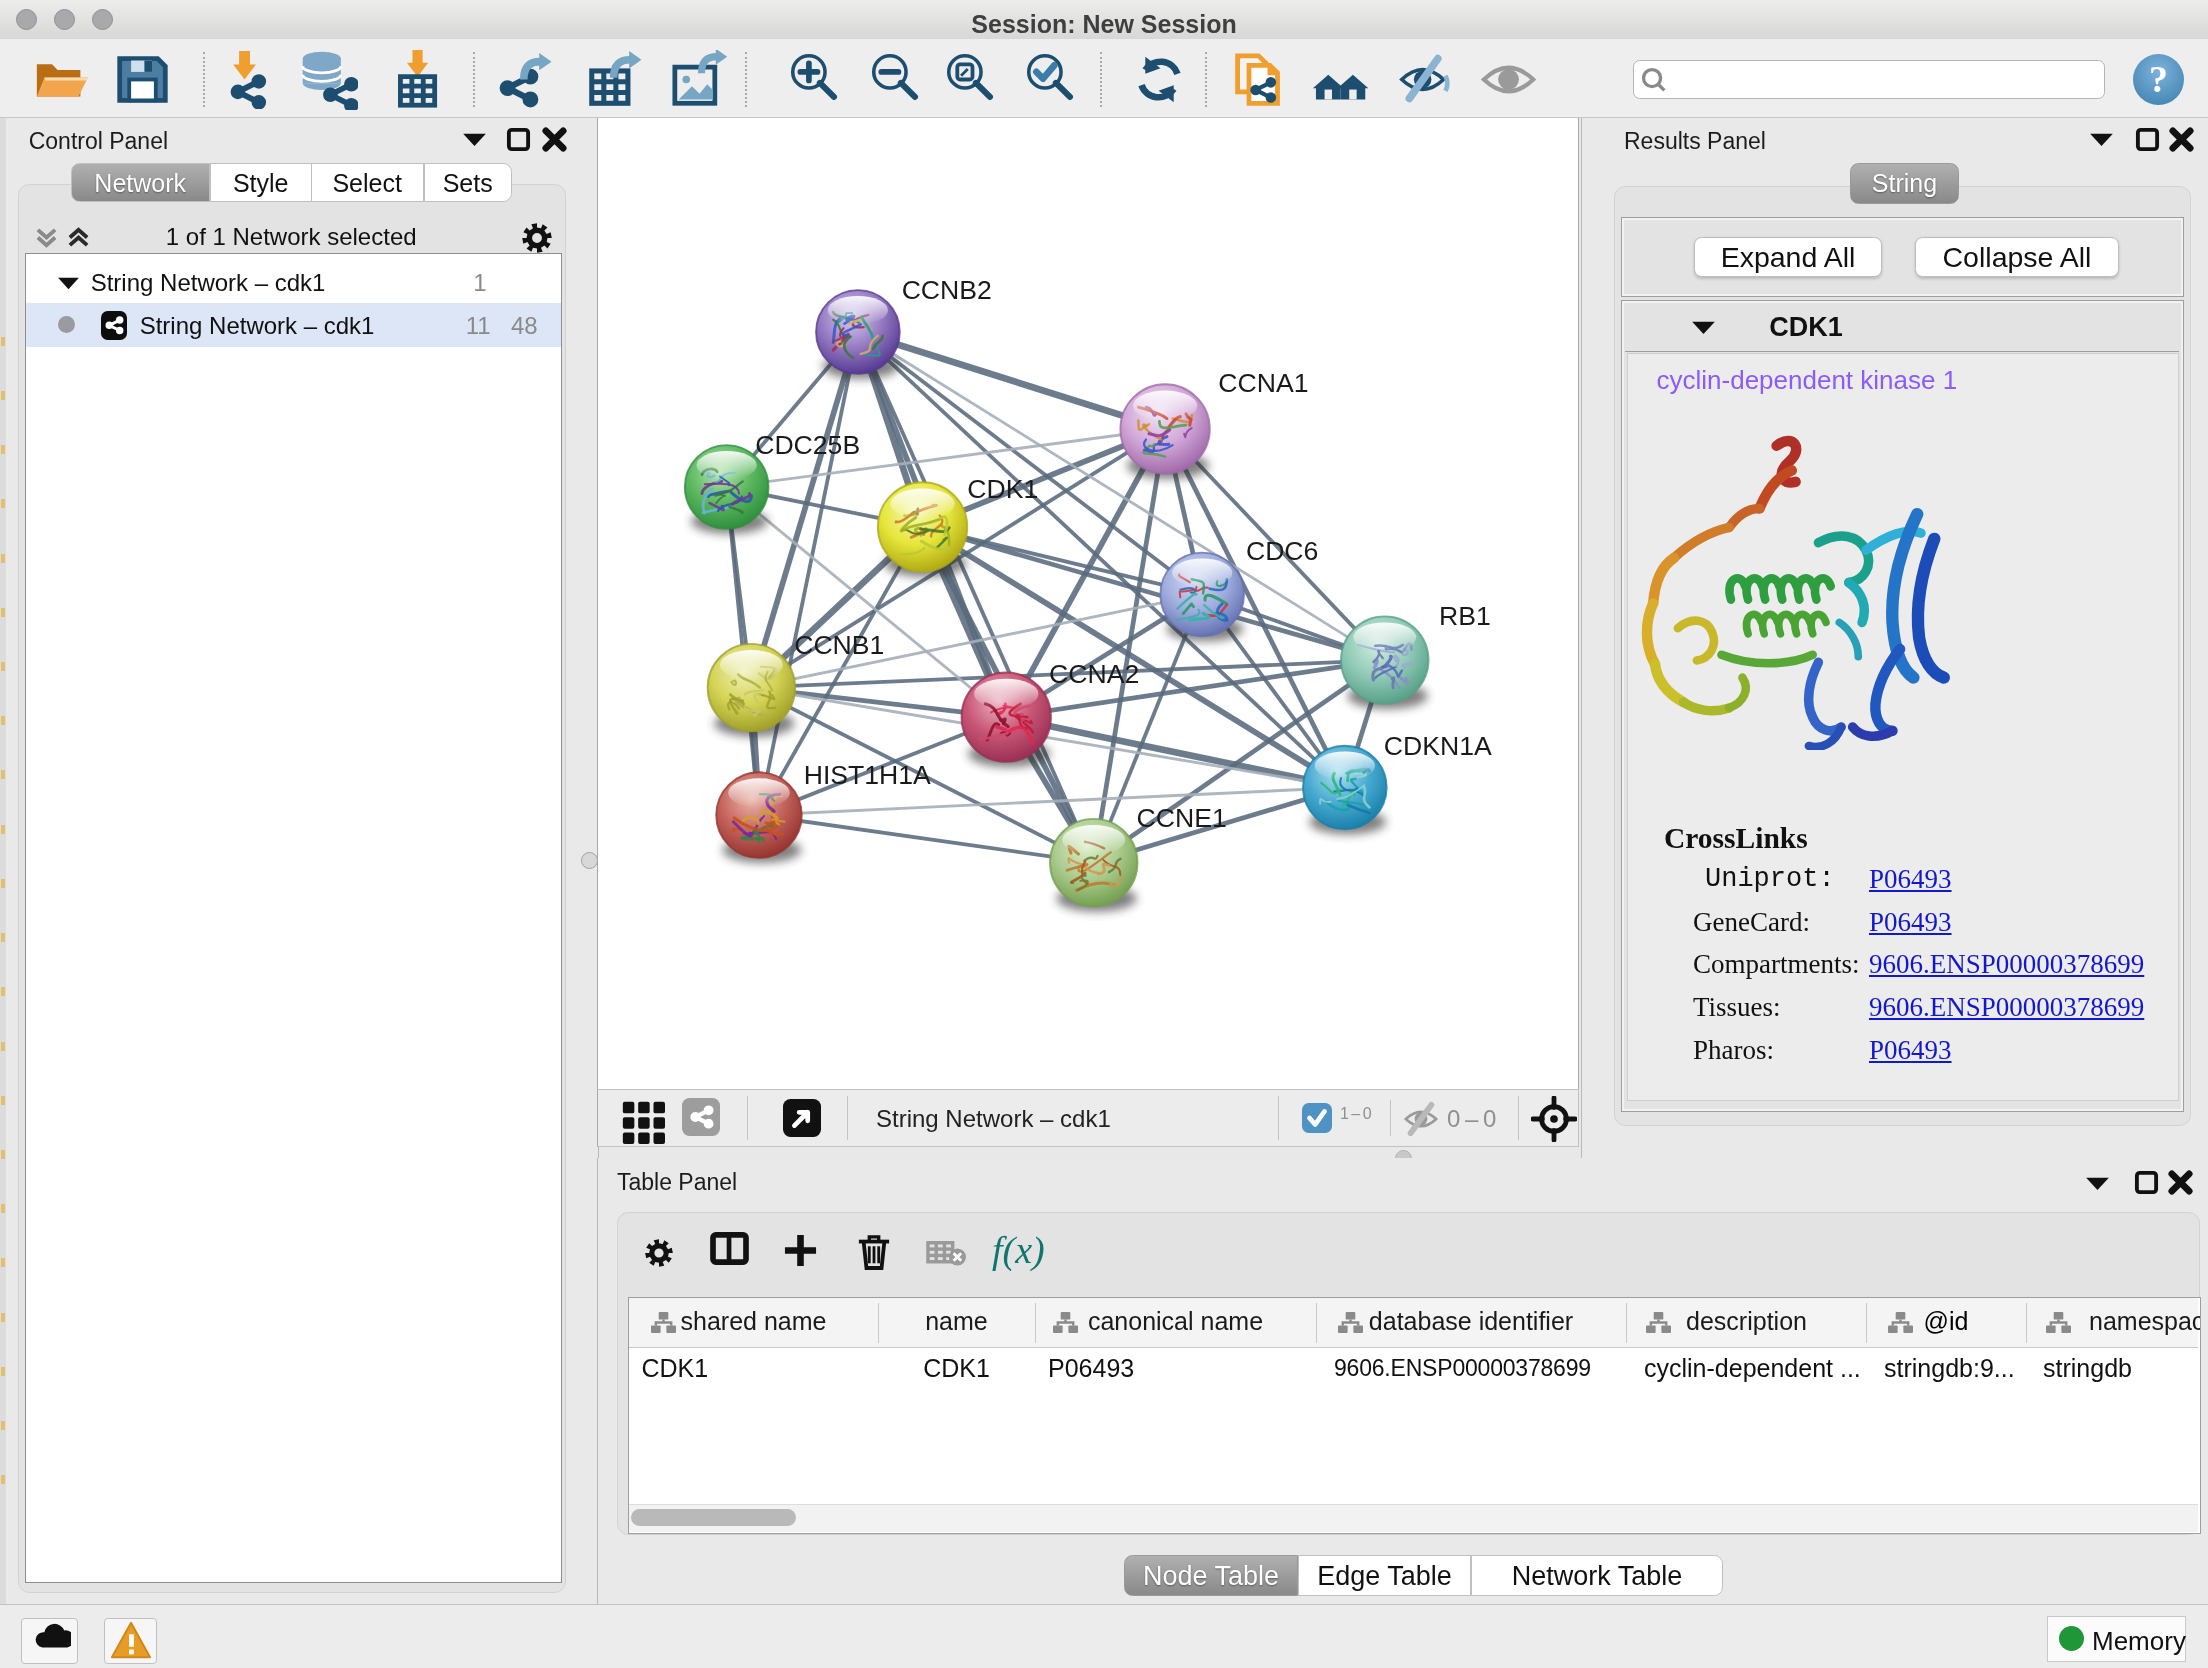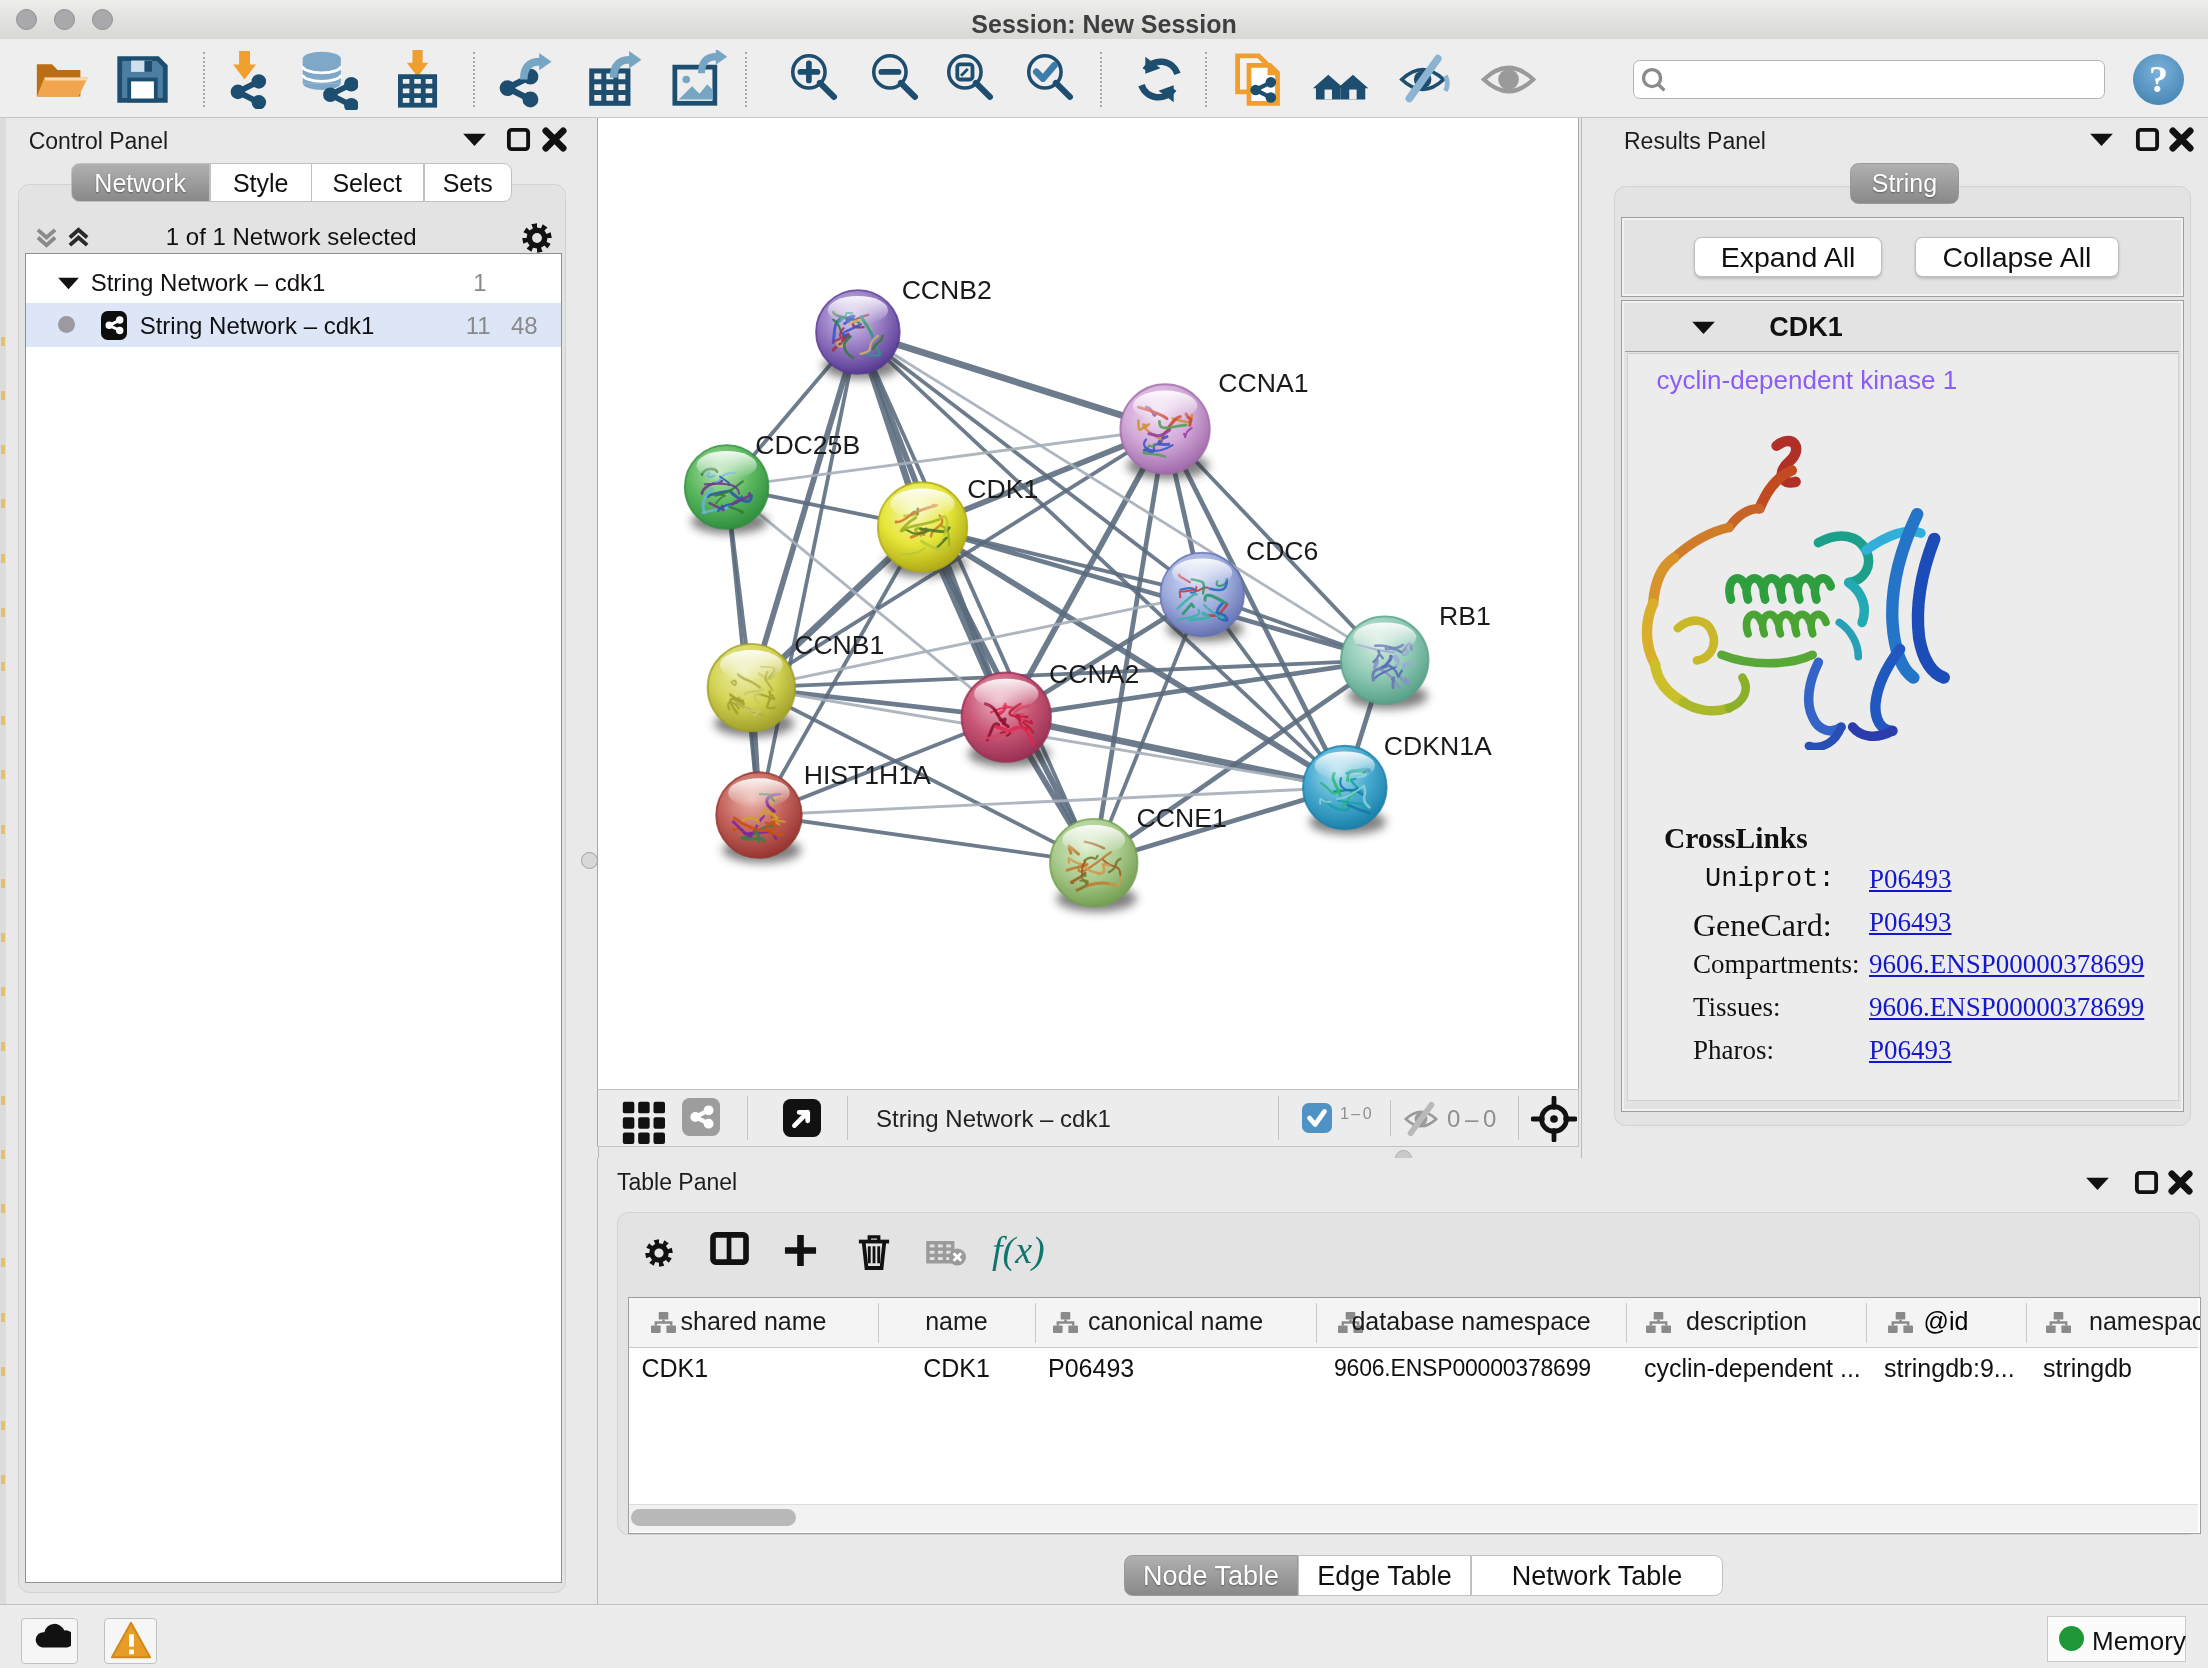--- a/index.html
+++ b/index.html
@@ -731,21 +731,21 @@
           <path d="M334,128 C320,164 314,200 318,232 C322,256 332,270 344,274" stroke="#1c4cb8" stroke-width="13" fill="none" stroke-linecap="round" opacity="1.0"></path>
           <path d="M298,244 C284,262 274,282 272,302 C271,318 278,330 290,330" stroke="#2058c0" stroke-width="11" fill="none" stroke-linecap="round" opacity="1.0"></path>
           <path d="M290,330 C272,340 256,336 248,326" stroke="#2c3cac" stroke-width="10" fill="none" stroke-linecap="round" opacity="1.0"></path>
           <path d="M212,258 C202,278 198,300 206,316 C212,330 226,334 236,326" stroke="#3464c8" stroke-width="10" fill="none" stroke-linecap="round" opacity="1.0"></path>
           <path d="M236,326 C230,342 216,350 202,346" stroke="#2850b4" stroke-width="9" fill="none" stroke-linecap="round" opacity="1.0"></path>
           <path d="M234,216 C246,224 254,238 254,252" stroke="#28a0b8" stroke-width="8" fill="none" stroke-linecap="round" opacity="1.0"></path>
         </svg></div>
       <div style="position:absolute;left:36px;top:468px;font-family:'Liberation Serif',serif;font-size:29.5px;font-weight:bold;color:#111">CrossLinks</div>
       <div style="position:absolute;left:77px;top:510px;font-family:Liberation Mono, monospace;font-size:27px;color:#111;white-space:nowrap">Uniprot:</div>
       <div style="position:absolute;left:241px;top:510px;font-family:'Liberation Serif',serif;font-size:27px;color:#1418cc;text-decoration:underline;white-space:nowrap">P06493</div>
-      <div style="position:absolute;left:65px;top:553px;font-family:'Liberation Serif',serif;font-size:32px;color:#111;white-space:nowrap">GeneCard:</div>
+      <div style="position:absolute;left:65px;top:553px;font-family:'Liberation Serif',serif;font-size:27px;color:#111;white-space:nowrap">GeneCard:</div>
       <div style="position:absolute;left:241px;top:553px;font-family:'Liberation Serif',serif;font-size:27px;color:#1418cc;text-decoration:underline;white-space:nowrap">P06493</div>
       <div style="position:absolute;left:65px;top:595px;font-family:'Liberation Serif',serif;font-size:27px;color:#111;white-space:nowrap">Compartments:</div>
       <div style="position:absolute;left:241px;top:595px;font-family:'Liberation Serif',serif;font-size:27px;color:#1418cc;text-decoration:underline;white-space:nowrap">9606.ENSP00000378699</div>
       <div style="position:absolute;left:65px;top:638px;font-family:'Liberation Serif',serif;font-size:27px;color:#111;white-space:nowrap">Tissues:</div>
       <div style="position:absolute;left:241px;top:638px;font-family:'Liberation Serif',serif;font-size:27px;color:#1418cc;text-decoration:underline;white-space:nowrap">9606.ENSP00000378699</div>
       <div style="position:absolute;left:65px;top:681px;font-family:'Liberation Serif',serif;font-size:27px;color:#111;white-space:nowrap">Pharos:</div>
       <div style="position:absolute;left:241px;top:681px;font-family:'Liberation Serif',serif;font-size:27px;color:#1418cc;text-decoration:underline;white-space:nowrap">P06493</div>
     </div>
   </div>
 <div style="position:absolute;left:597px;top:1158px;width:1611px;height:446px;background:#e9e9e9;border-left:1.9px solid #b9b9b9;box-sizing:border-box">
@@ -819,21 +819,21 @@
       <div style="position:absolute;left:406px;top:8.6px;width:281px;text-align:center;font-size:25px;color:#1a1a1a">canonical name</div>
       <div style="position:absolute;left:687px;top:4.8px;height:40px;border-left:1.9px solid #c9c9c9"></div>
       <div style="position:absolute;left:708px;top:12.4px"><svg width="27" height="25" viewBox="0 0 28 26" style="">
           <g fill="#8a8a8a">
             <rect x="9" y="2" width="10" height="8" rx="1"></rect>
             <rect x="1" y="16" width="10" height="8" rx="1"></rect>
             <rect x="17" y="16" width="10" height="8" rx="1"></rect>
             <path d="M14,10 L14,13 M6,16 L6,13 L22,13 L22,16" stroke="#8a8a8a" stroke-width="2.5" fill="none"></path>
           </g>
         </svg></div>
-      <div style="position:absolute;left:687px;top:8.6px;width:310px;text-align:center;font-size:25px;color:#1a1a1a">database namespace</div>
+      <div style="position:absolute;left:687px;top:8.6px;width:310px;text-align:center;font-size:25px;color:#1a1a1a">database identifier</div>
       <div style="position:absolute;left:997px;top:4.8px;height:40px;border-left:1.9px solid #c9c9c9"></div>
       <div style="position:absolute;left:1016px;top:12.4px"><svg width="27" height="25" viewBox="0 0 28 26" style="">
           <g fill="#8a8a8a">
             <rect x="9" y="2" width="10" height="8" rx="1"></rect>
             <rect x="1" y="16" width="10" height="8" rx="1"></rect>
             <rect x="17" y="16" width="10" height="8" rx="1"></rect>
             <path d="M14,10 L14,13 M6,16 L6,13 L22,13 L22,16" stroke="#8a8a8a" stroke-width="2.5" fill="none"></path>
           </g>
         </svg></div>
       <div style="position:absolute;left:997px;top:8.6px;width:241px;text-align:center;font-size:25px;color:#1a1a1a">description</div>

